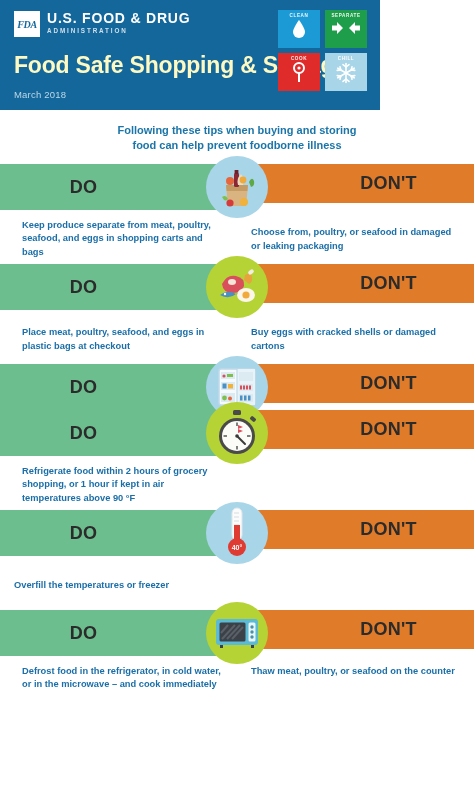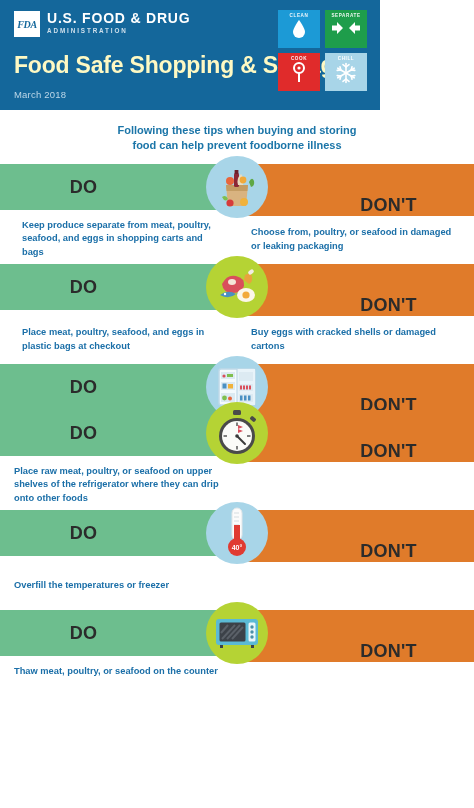--- a/index.html
+++ b/index.html
@@ -106,23 +106,23 @@
     position: relative;
     height: 46px;
     display: flex;
   }
   .band-do {
     width: 237px; height: 46px;
     background: #6DBE8E;
     display: flex; align-items: center; justify-content: center;
   }
   .band-dont {
-    width: 237px; height: 52px;
+    width: 237px; height: 39px;
     background: #E07B2A;
-    display: flex; align-items: flex-end; justify-content: center;
+    display: flex; align-items: center; justify-content: center;
   }
   .band-label {
     font-size: 18px;
     font-weight: bold;
     color: #2B2B2B;
     letter-spacing: 0.2px;
   }
   .band-do .band-label { transform: translateX(-35px); }
   .band-dont .band-label { transform: translateX(33px); }
 
@@ -347,21 +347,21 @@
               <line x1="33" y1="27" x2="36.5" y2="27"></line>
             </g>
             <line x1="23" y1="27" x2="31" y2="35" stroke="#3A3A3A" stroke-width="2" stroke-linecap="round"></line>
             <path d="M24 16 l5 2 l-5 2 Z" fill="#D94F5C"></path>
             <path d="M24 20 l5 2 l-5 2 Z" fill="#D94F5C"></path>
             <circle cx="23" cy="27" r="1.8" fill="#3A3A3A"></circle>
           </svg>
         </div>
       </div>
       <div class="texts">
-        <div class="cell right">Place raw meat, poultry, or seafood on upper shelves of the refrigerator where they can drip onto other foods</div>
+        <div class="cell">Refrigerate food within 2 hours of grocery shopping, or 1 hour if kept in air temperatures above 90 °F</div>
       </div>
     </div>
 
     <div class="row">
       <div class="band">
         <div class="band-do">
           <span class="band-label">DO</span>
         </div>
         <div class="band-dont">
           <span class="band-label">DON'T</span>
@@ -408,18 +408,19 @@
             <rect x="35.5" y="7.5" width="7" height="19" rx="1.5" fill="#E8F6FA"></rect>
             <circle cx="39" cy="12" r="1.7" fill="#4A90A8"></circle>
             <circle cx="39" cy="17" r="1.7" fill="#4A90A8"></circle>
             <circle cx="39" cy="22" r="1.7" fill="#4A90A8"></circle>
             <rect x="7" y="30" width="3" height="3" fill="#3C4148"></rect>
             <rect x="38" y="30" width="3" height="3" fill="#3C4148"></rect>
           </svg>
         </div>
       </div>
       <div class="texts">
+        <div class="cell">Defrost food in the refrigerator, in cold water, or in the microwave – and cook immediately</div>
         <div class="cell right">Thaw meat, poultry, or seafood on the counter</div>
       </div>
     </div>
 
   </div>
 </div>
 
 </body></html>

